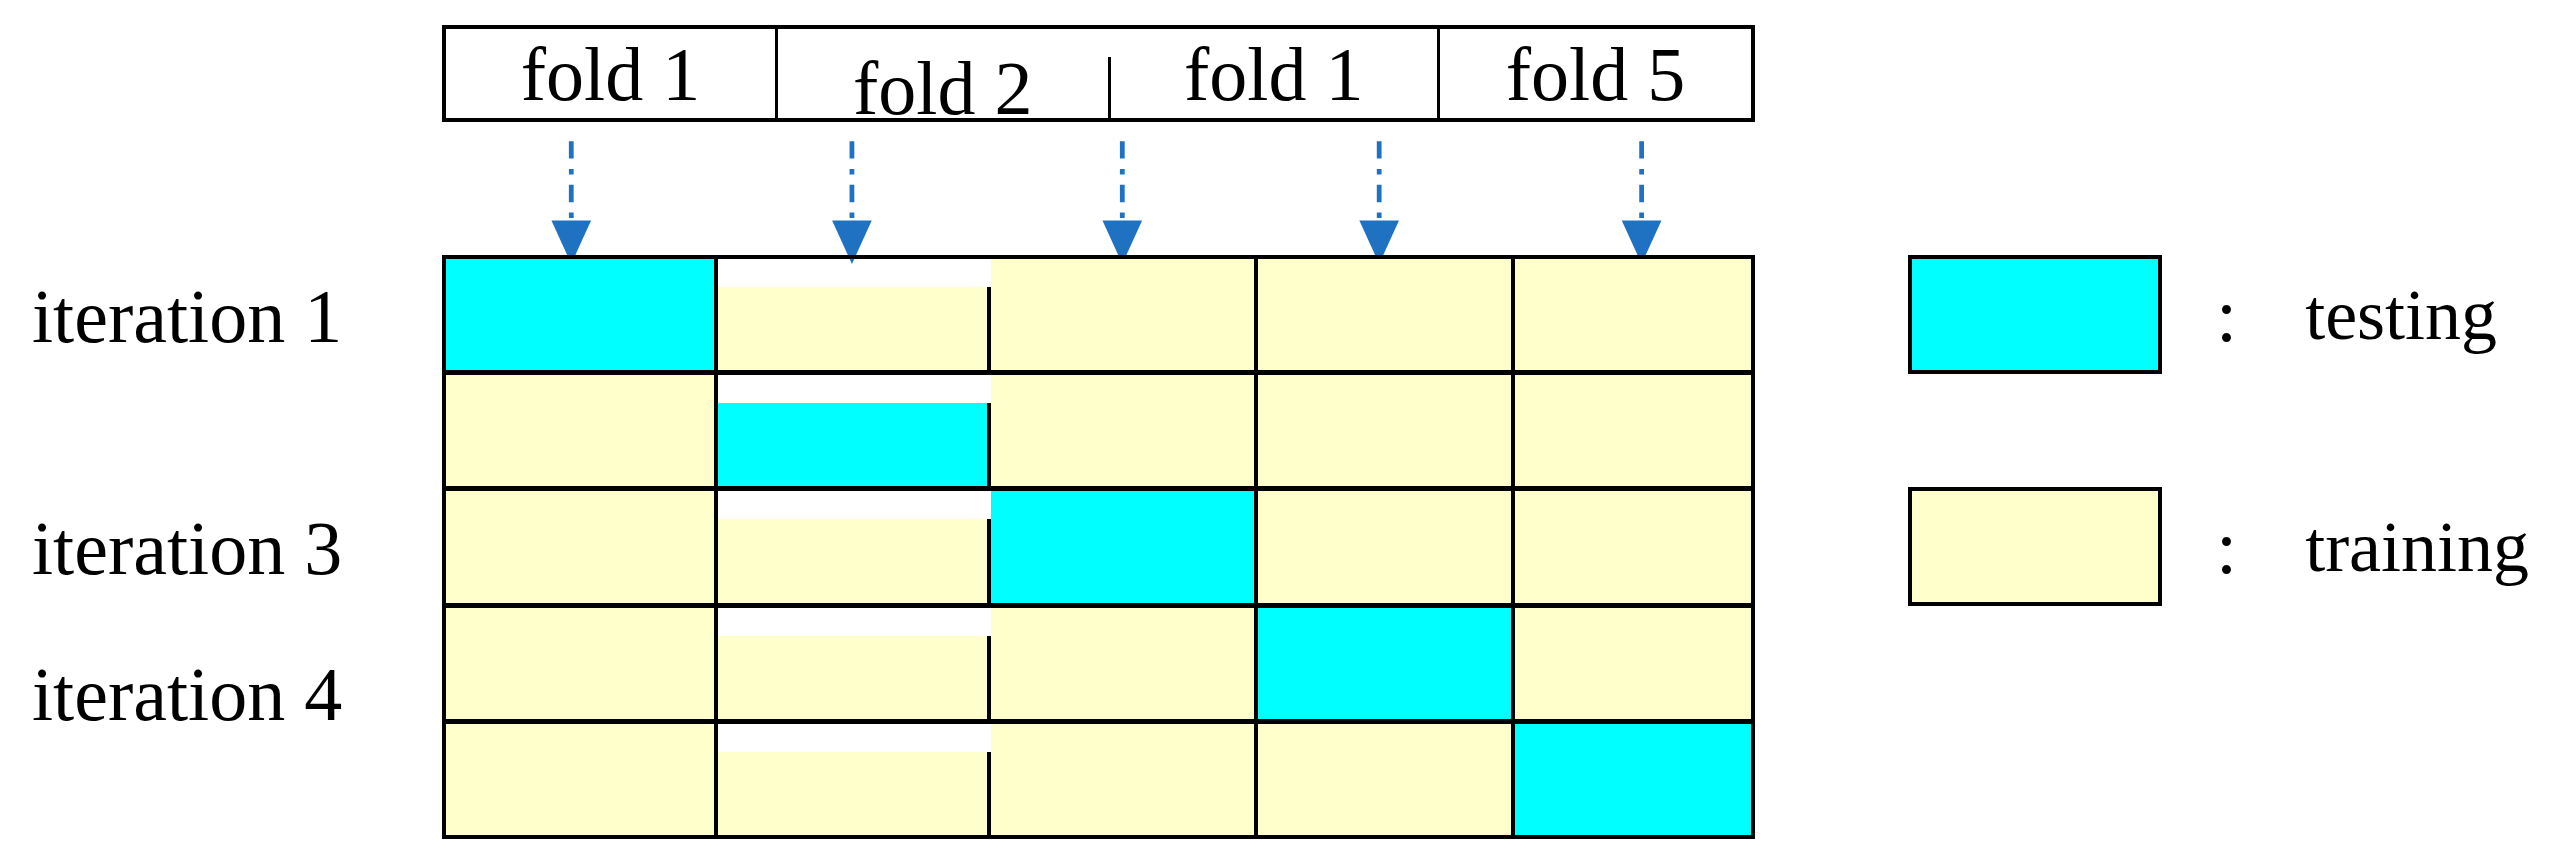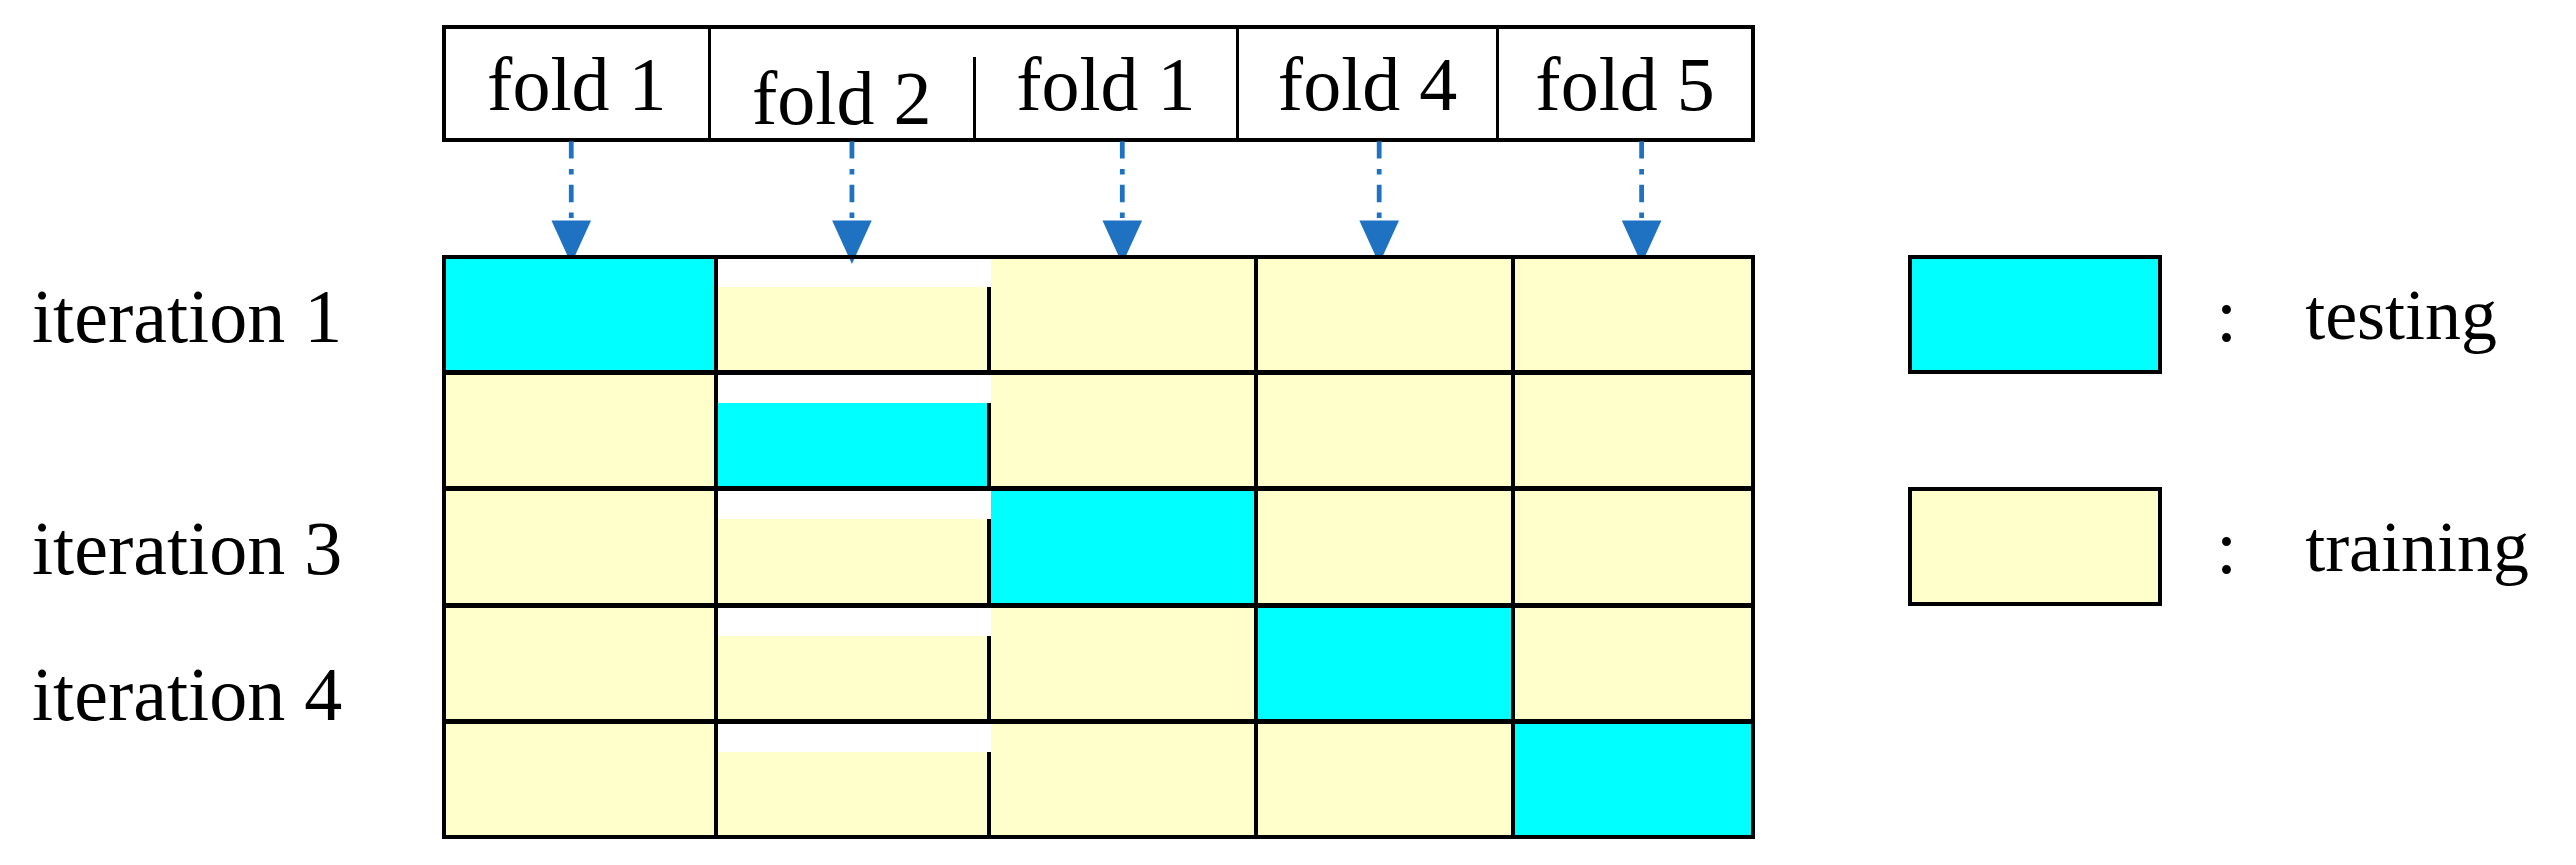--- a/index.html
+++ b/index.html
@@ -8,21 +8,21 @@
     width:2576px;height:865px;
     background:#ffffff;
     font-family:"Liberation Serif","DejaVu Serif",serif;
     color:#000000;
     overflow:hidden;
   }
 
   
   .fold-header{
     position:absolute;left:442px;top:25px;
-    width:1313px;height:117px;
+    width:1313px;height:97px;
     border:4px solid #000;box-sizing:border-box;
     display:flex;background:#ffffff;
   }
   .hcell{
     display:flex;align-items:center;justify-content:center;
     box-sizing:border-box;border-right:3.2px solid #000;
     font-size:76px;line-height:1;white-space:nowrap;
   }
   .hcell:last-child{border-right:none;}
   .c1{flex-grow:344;}.c2{flex-grow:346;margin-top:28px;}.c3{flex-grow:338;}.c4{flex-grow:325;}.c5{flex-grow:303;}
@@ -69,23 +69,20 @@
 
   <div class="fold-header">
     <div class="hcell c1">
       <span>fold 1</span>
     </div>
     <div class="hcell c2">
       <span>fold 2</span>
     </div>
     <div class="hcell c3">
       <span>fold 1</span>
-    </div>
-    <div class="hcell c4">
-      <span>fold 4</span>
     </div>
     <div class="hcell c5">
       <span>fold 5</span>
     </div>
   </div>
 
   <svg class="arrows-svg" viewBox="0 0 3248 1091" xmlns="http://www.w3.org/2000/svg">
     <g>
       <line class="arrow-line" x1="720" y1="178" x2="720" y2="280" stroke-width="6" stroke-dasharray="22 13 7 13" stroke="#1F72C2"></line>
       <polygon class="arrow-head" points="695,278 745,278 720,333" fill="#1F72C2"></polygon>

